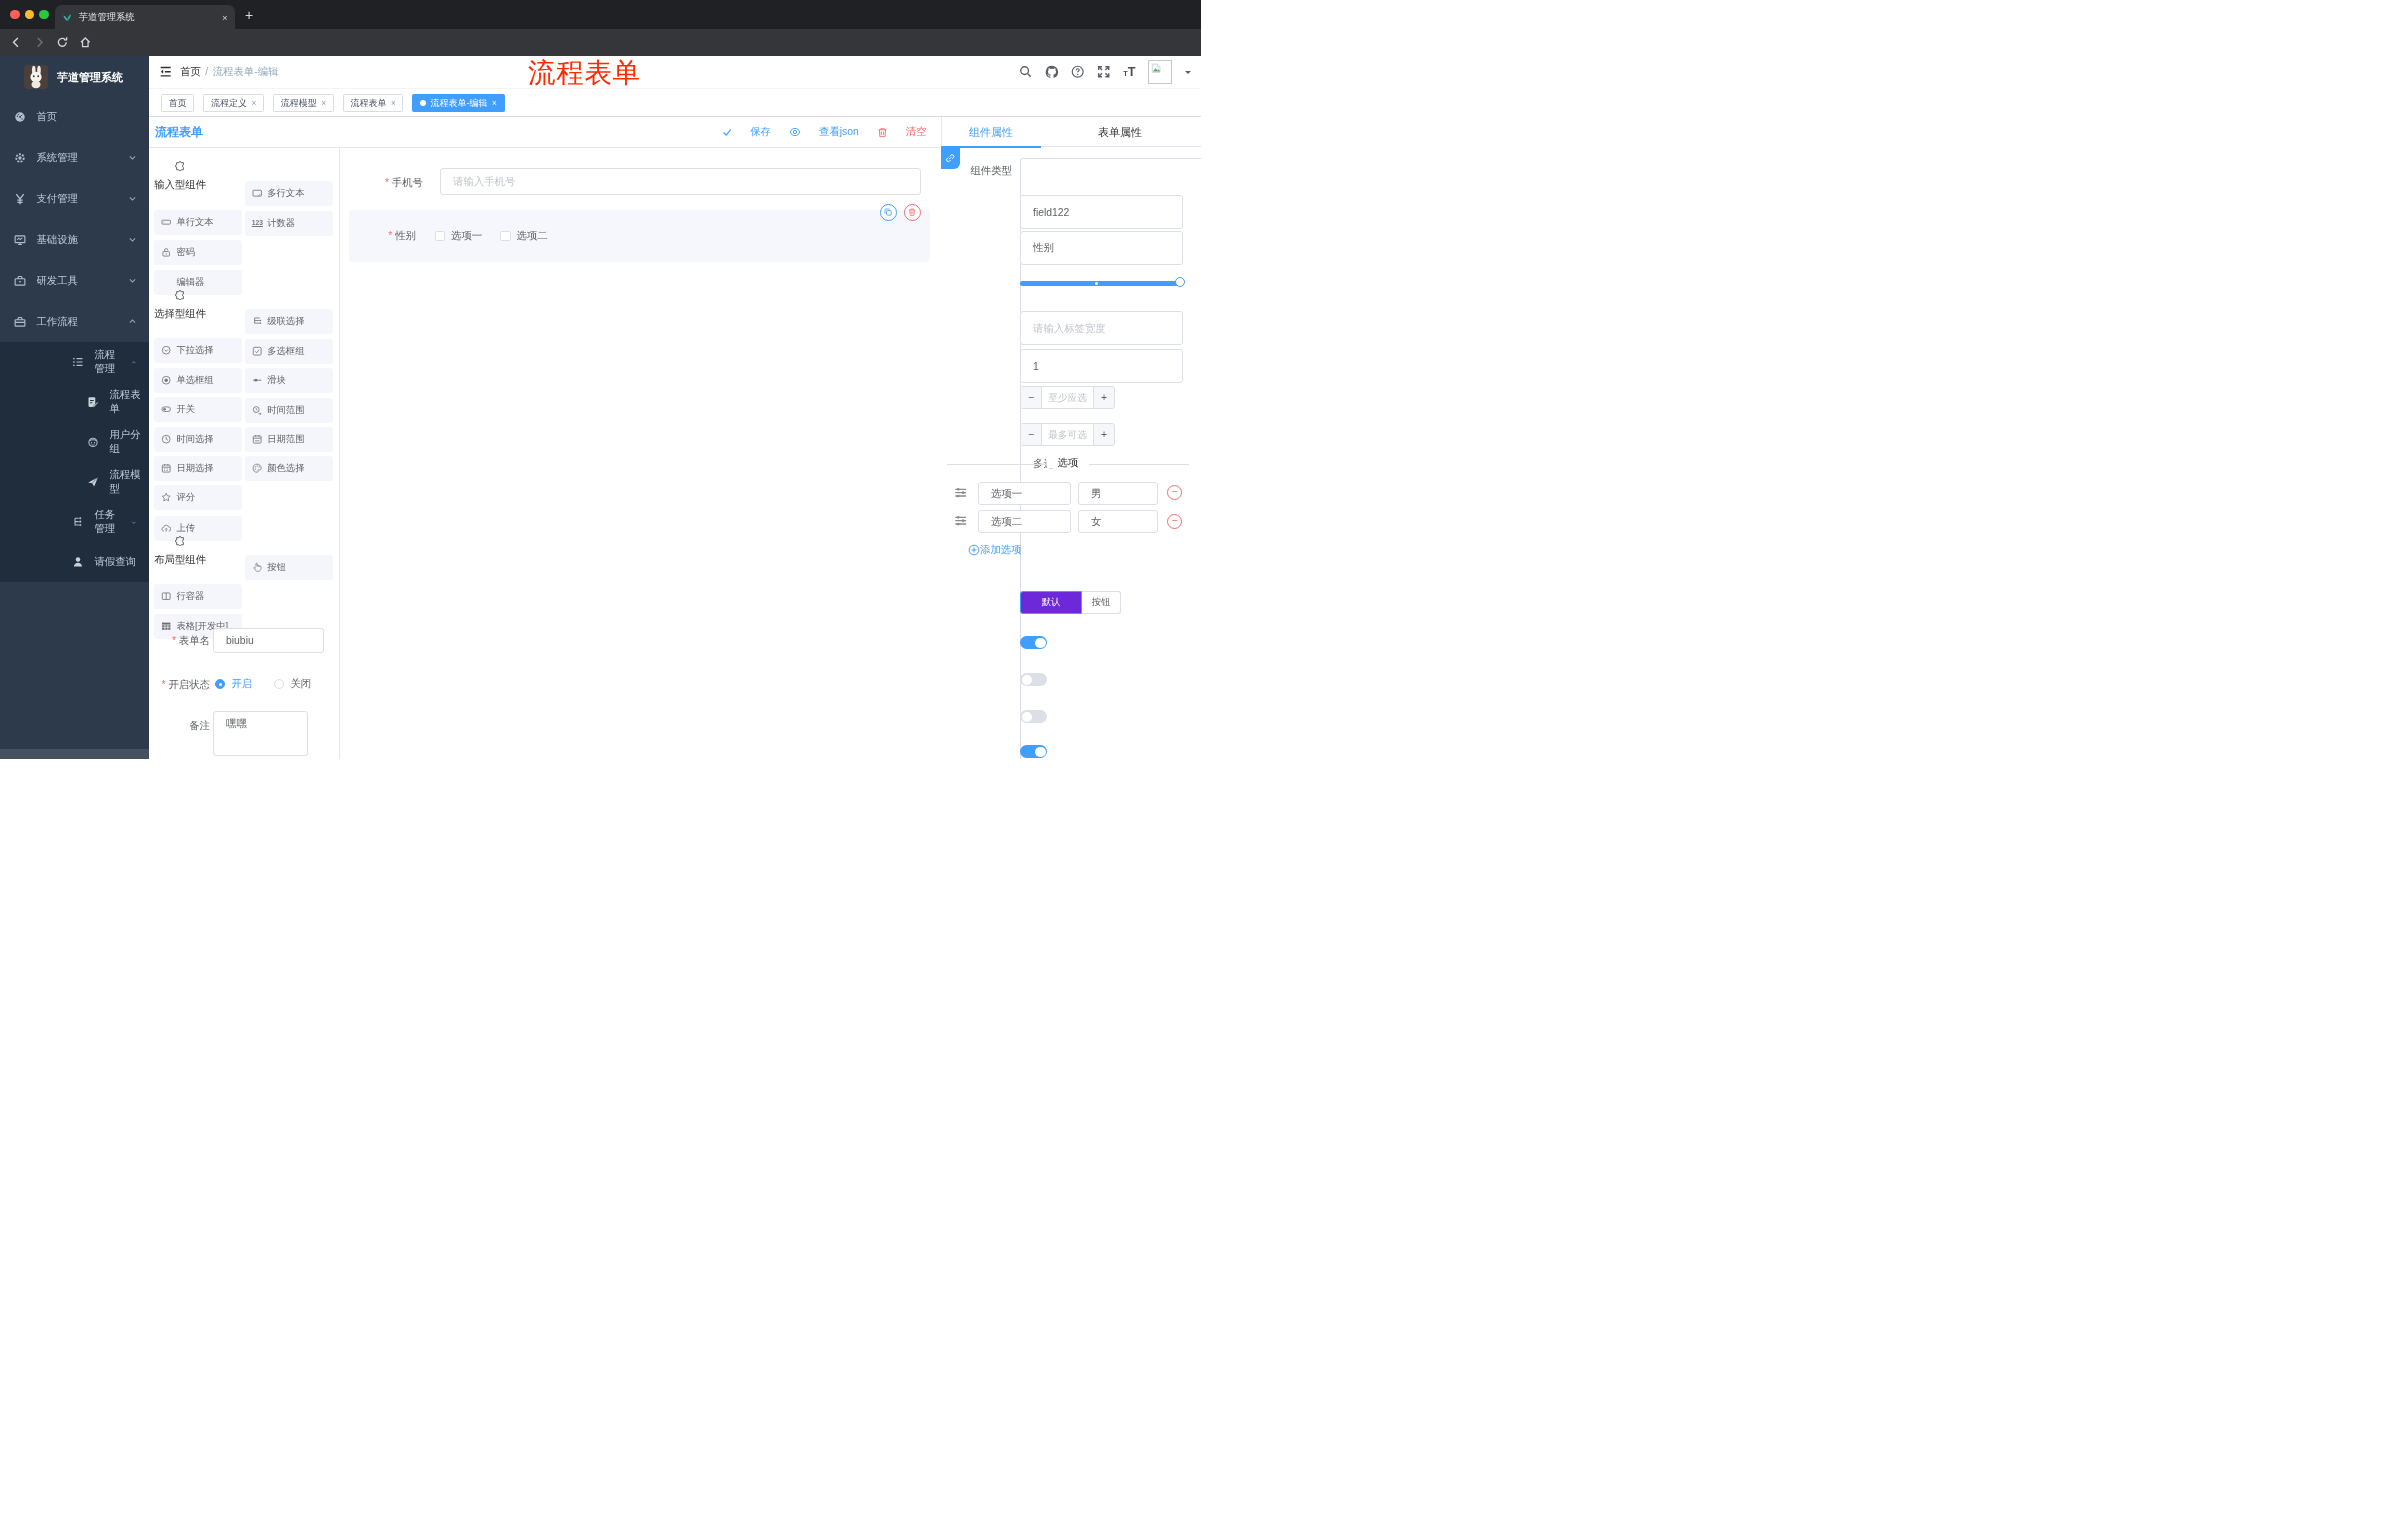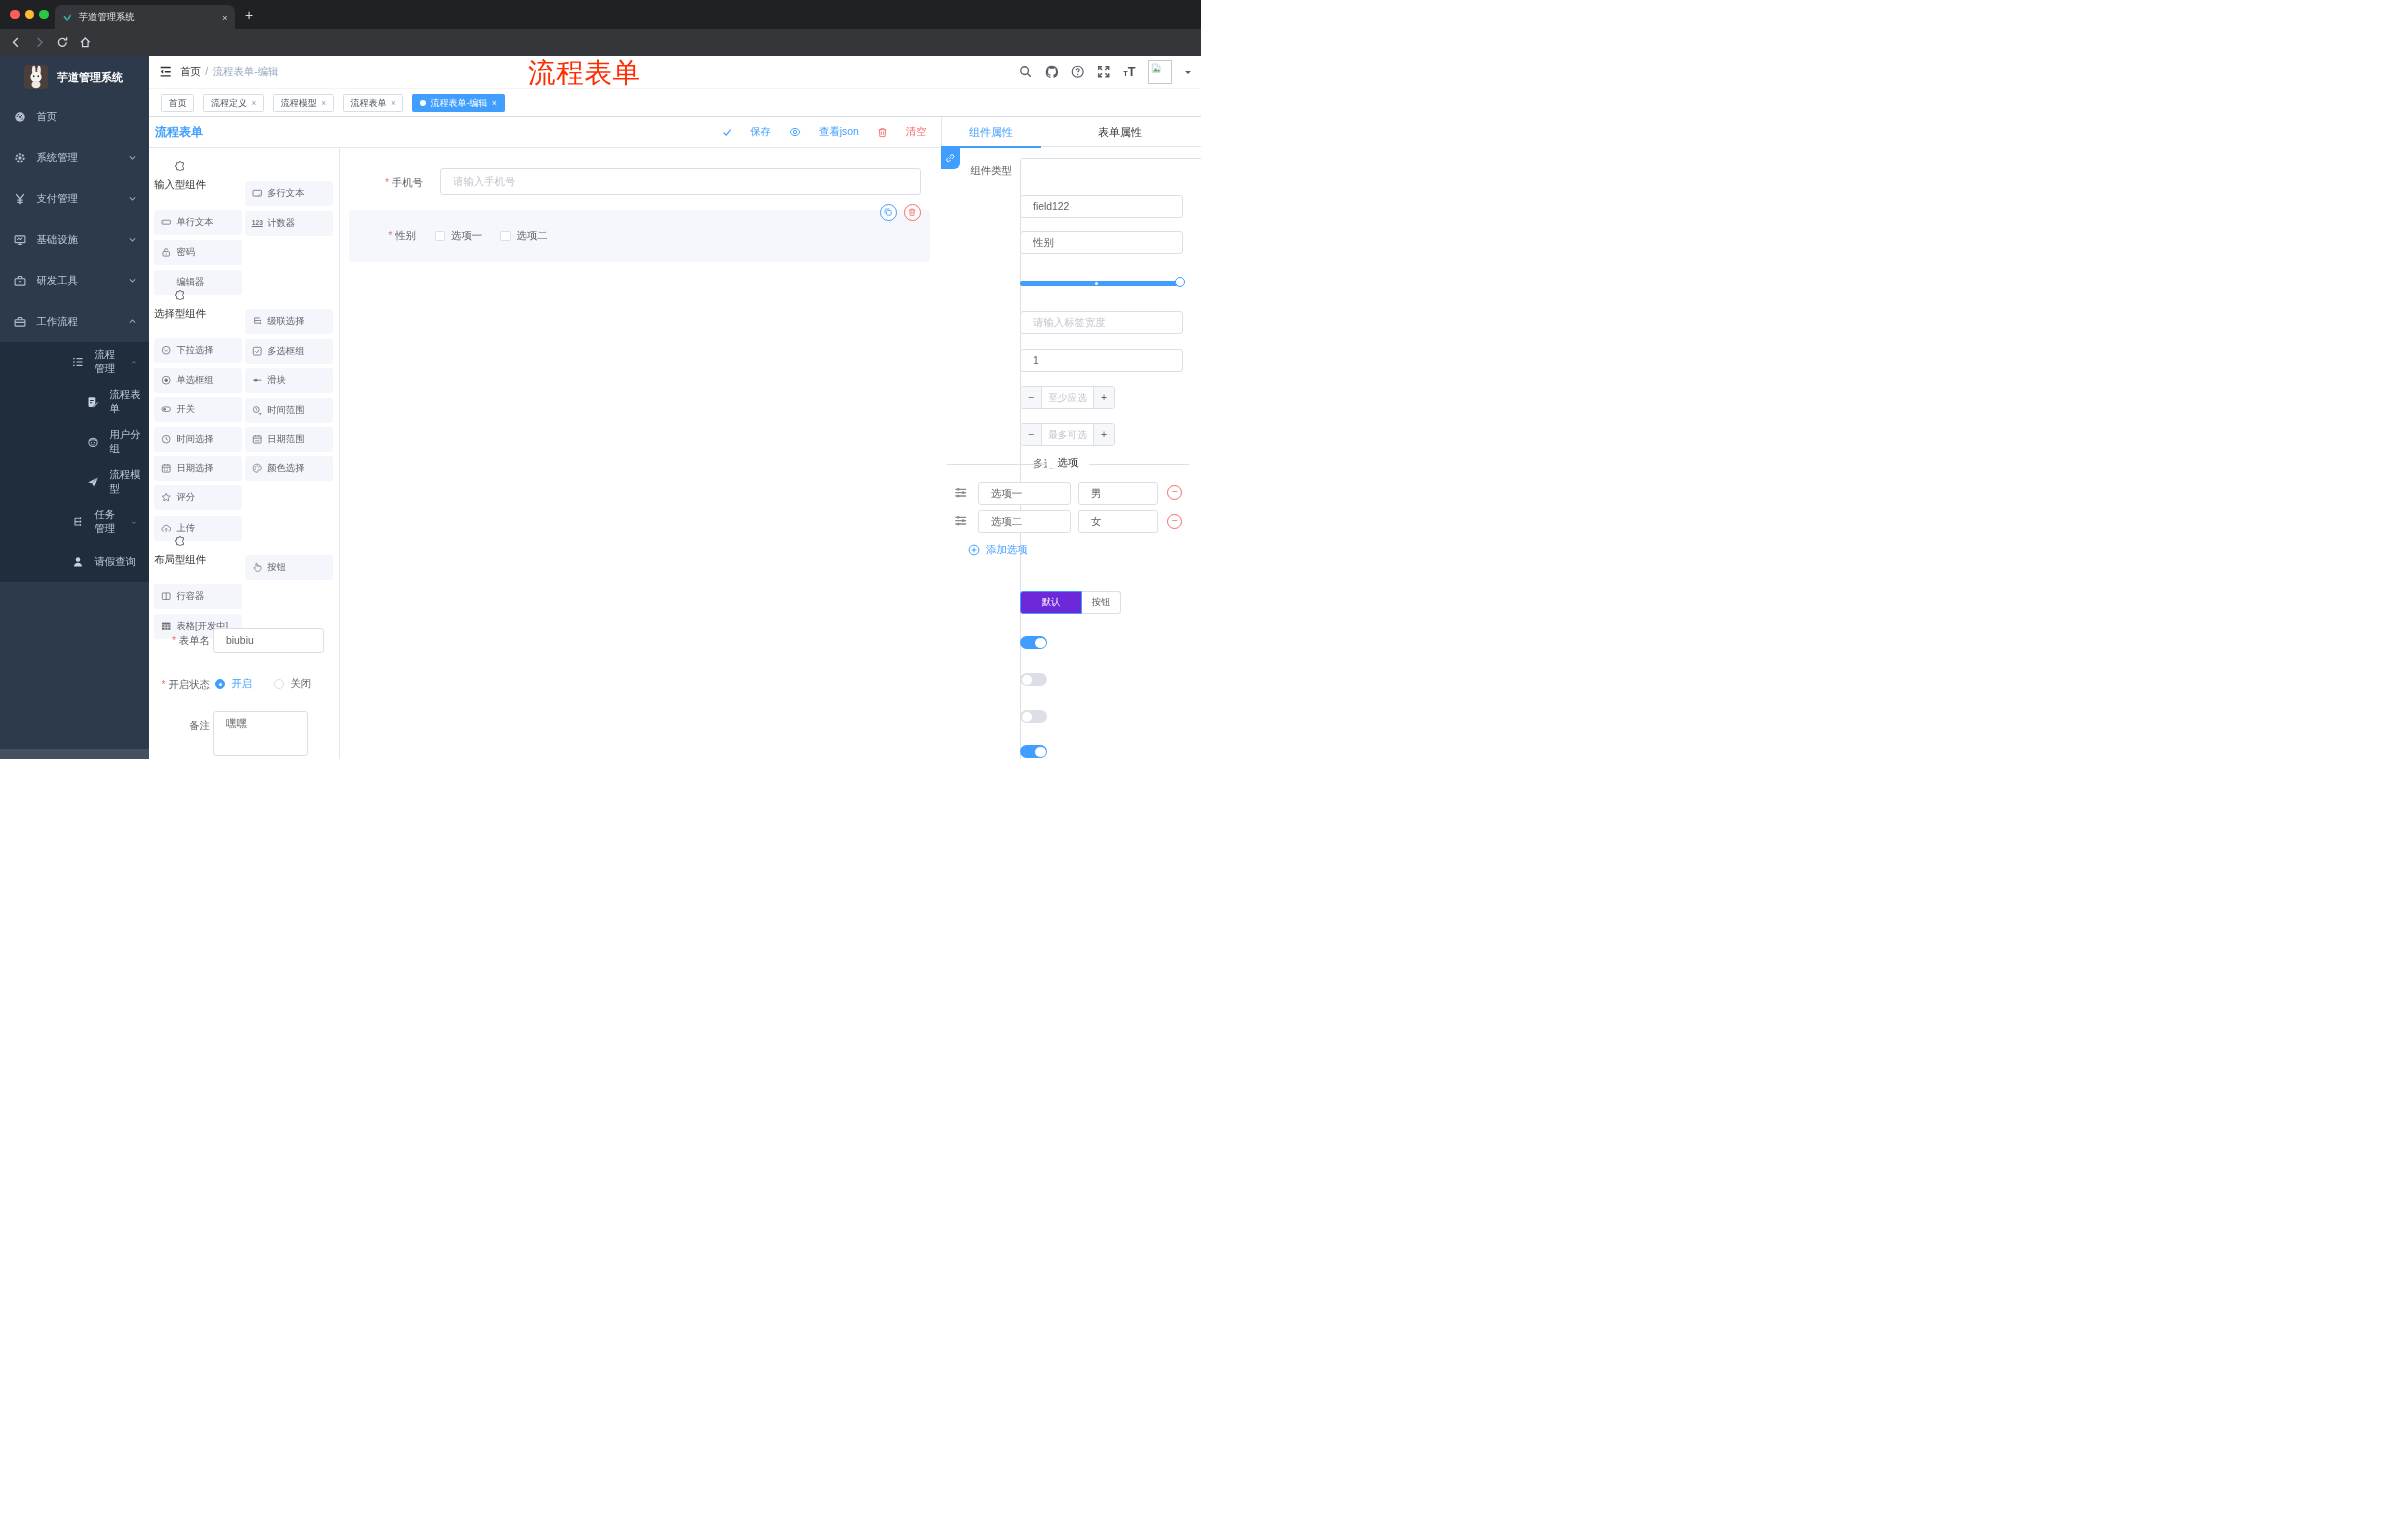--- a/index.html
+++ b/index.html
@@ -111,42 +111,42 @@
   .vline { position:absolute; left:941px; top:117px; bottom:0; width:0.7px; background:#e4e7ed; }
   .ptab { position:absolute; top:117px; height:31px; line-height:31px; text-align:center; font-size:11px; }
   .ptab.a { left:941px; width:100px; color:#409eff; }
   .ptab.b { left:1040px; width:160px; color:#303133; }
   .ptabline { position:absolute; left:941px; top:146px; right:0; height:0.7px; background:#dfe4ed; }
   .ptabbar { position:absolute; left:941px; top:146px; width:100px; height:1.5px; background:#409eff; }
   .props { position:absolute; left:941px; top:148px; width:260px; bottom:0; background:#fff; overflow:hidden; }
   .linktab { position:absolute; left:0; top:0; width:19.3px; height:21px; background:#409eff; border-radius:0 0 6px 0;
              display:flex; align-items:center; justify-content:center; color:#fff; }
   .plabel { position:absolute; width:71px; text-align:right; font-size:10.4px; color:#606266; }
-  .pctrl { position:absolute; left:79px; width:163px; height:23px;border-radius:11px; }
+  .pctrl { position:absolute; left:79px; width:163px; height:34px;border-radius:11px; }
   .sel { position:relative; }
   .track { position:absolute; left:79px; width:159px; height:4.5px; border-radius:2.2px; background:#409eff; }
   .track .mark { position:absolute; left:47%; top:0.7px; width:3px; height:3px; border-radius:50%; background:#fff; }
   .track .hand { position:absolute; right:-6px; top:-4.5px; width:10.4px; height:10.4px; border-radius:50%;
                  background:#fff; border:1.5px solid #409eff; }
   .stepper { position:absolute; left:79px; width:95px; height:23px; border:0.7px solid #dcdfe6; border-radius:3px;
              display:flex; overflow:hidden; background:#fff; }
   .stepper .sb { width:21px; background:#f5f7fa; color:#606266; display:flex; align-items:center; justify-content:center; font-size:10.4px; }
   .stepper .sb.l { border-right:0.7px solid #dcdfe6; }
   .stepper .sb.r { border-left:0.7px solid #dcdfe6; }
   .stepper input { flex:1; border:0; text-align:center; font-size:9.7px; color:#606266; outline:none; min-width:0; font-family:inherit; }
   .stepper input::placeholder { color:#c0c4cc; }
   .pdivider { position:absolute; left:6px; right:12px; height:0.7px; background:#dcdfe6; }
   .pdivtxt { position:absolute; left:0; right:6px; text-align:center; font-size:10.4px; color:#303133; }
   .pdivtxt span { background:#fff; padding:0 10.4px; }
   .orow-ic { position:absolute; left:13.4px; color:#8c8c8c; }
   .oinp1 { position:absolute; left:37px; width:93px; height:23px; }
   .oinp2 { position:absolute; left:137px; width:80px; height:23px; }
   .mincir { position:absolute; left:226px; width:15px; height:15px; border-radius:50%; border:1.1px solid #f56c6c;
             color:#f56c6c; display:flex; align-items:center; justify-content:center; font-size:10.4px; line-height:1; }
-  .addopt { position:absolute; left:27px; display:flex; align-items:center; gap:6px; color:#409eff; font-size:10.4px; }
+  .addopt { position:absolute; left:27px; display:flex; align-items:center; color:#409eff; font-size:10.4px; }
   .seg { position:absolute; left:79px; display:flex; height:23px; }
   .seg .s1 { width:62px; background:#6d28d9; color:#fff; border:0.7px solid #409eff; border-radius:3px 0 0 3px;
              display:flex; align-items:center; justify-content:center; font-size:9.3px; }
   .seg .s2 { width:39px; background:#fff; color:#606266; border:0.7px solid #dcdfe6; border-left:0; border-radius:0 3px 3px 0;
              display:flex; align-items:center; justify-content:center; font-size:9.3px; }
   .toggle { position:absolute; left:79px; width:27px; height:13.4px; border-radius:6.7px; background:#dcdfe6; }
   .toggle::after { content:""; position:absolute; left:1.5px; top:1.5px; width:10.4px; height:10.4px; border-radius:50%; background:#fff; }
   .toggle.on { background:#409eff; }
   .toggle.on::after { left:auto; right:1.5px; }
 </style>

